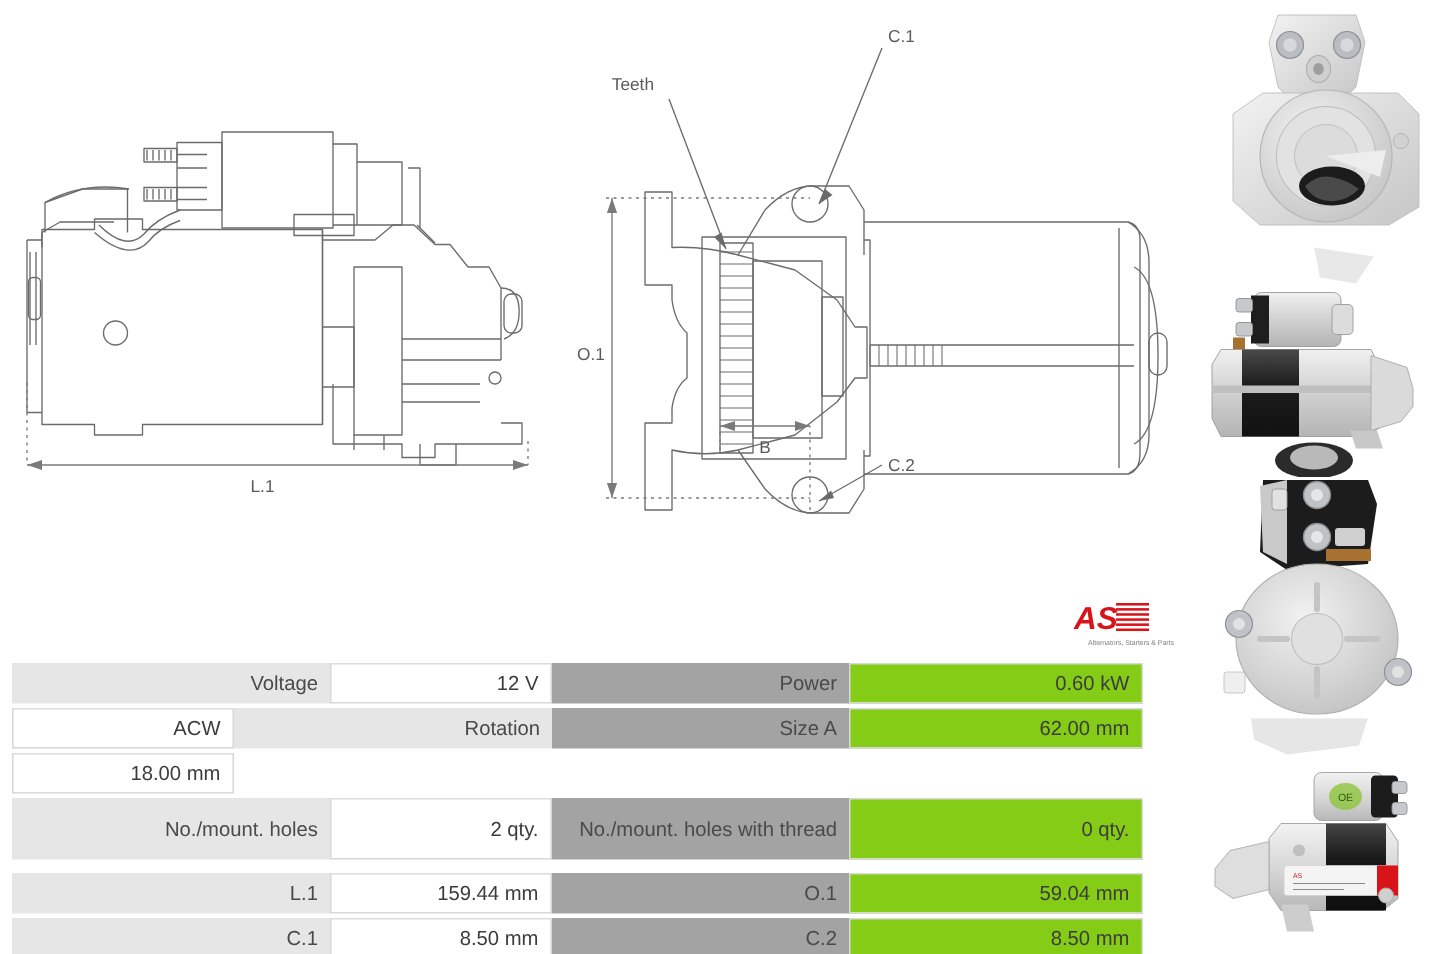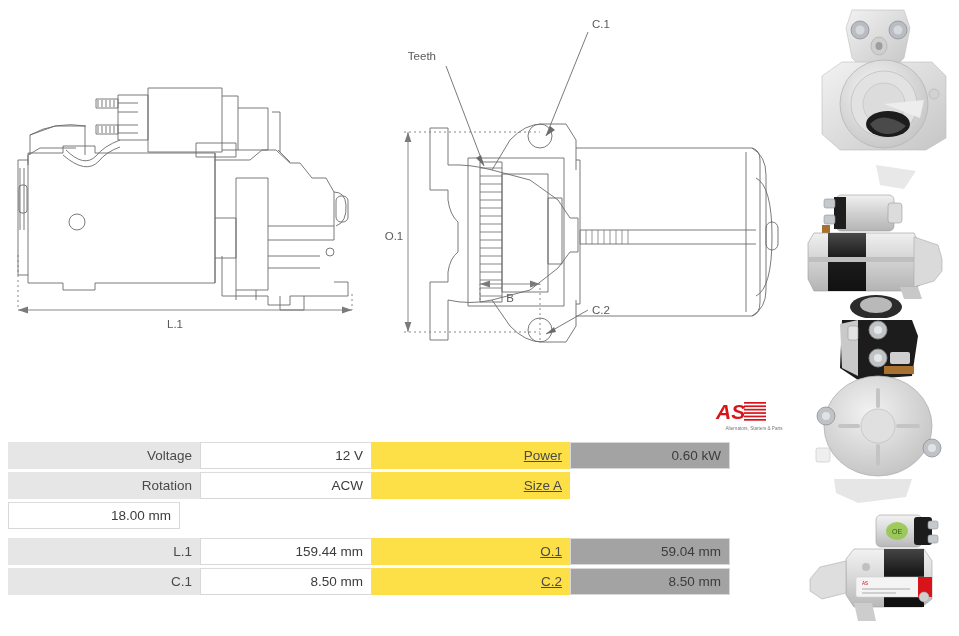--- a/index.html
+++ b/index.html
@@ -29,24 +29,24 @@
   .trow{display:flex;margin-bottom:3px;}
   .trow:last-child{margin-bottom:0;}
   .gap{height:6px;}
   .cell{
     box-sizing:border-box;
     display:flex;align-items:center;justify-content:flex-end;
     padding:0 8px;
     font-size:13.5px;
     min-height:27px;
   }
-  .k{background:#e6e6e6;color:#4a4a4a;width:192px;flex:none;text-align:right;}
-  .v{background:#ffffff;color:#3c3c3c;width:172px;flex:none;border:1px solid #d8d8d8;border-top-color:#dcdcdc;}
-  .k2{background:#fde047;color:#4a4a4a;width:198px;flex:none;text-align:right;text-decoration:underline;}
-  .v2{background:#a3a3a3;color:#3c3c3c;width:160px;flex:none;border:1px solid #d8d8d8;}
+  .k{background:#e6e6e6;color:#4a4a4a;width:212px;flex:none;text-align:right;}
+  .v{background:#ffffff;color:#3c3c3c;width:148px;flex:none;border:1px solid #d8d8d8;border-top-color:#dcdcdc;}
+  .k2{background:#a3a3a3;color:#4a4a4a;width:198px;flex:none;text-align:right;}
+  .v2{background:#84cc16;color:#3c3c3c;width:196px;flex:none;border:1px solid #d8d8d8;}
   .tall .cell{min-height:41px;}
 
   
   .photos{position:absolute;left:800px;top:0;width:159px;height:636px;background:#fff;}
   .photo{position:absolute;left:0;width:159px;height:159px;overflow:hidden;background:#fff;}
   .p1{top:0;} .p2{top:159px;} .p3{top:318px;} .p4{top:477px;}
   .photo svg{display:block;}
 </style>
 </head>
 <body>
@@ -217,29 +217,36 @@
   <div class="spec">
 
     <div class="trow">
       <div class="cell k">Voltage</div>
       <div class="cell v">12 V</div>
       <div class="cell k2">Power</div>
       <div class="cell v2">0.60 kW</div>
     </div>
 
     <div class="trow">
+      <div class="cell v">ACW</div>
       <div class="cell k">Rotation</div>
-      <div class="cell v">ACW</div>
       <div class="cell k2">Size A</div>
+      <div class="cell v2">62.00 mm</div>
     </div>
 
     <div class="trow">
       <div class="cell v">18.00 mm</div>
     </div>
 
+    <div class="trow tall">
+      <div class="cell k">No./mount. holes</div>
+      <div class="cell v">2 qty.</div>
+      <div class="cell k2">No./mount. holes with thread</div>
+      <div class="cell v2">0 qty.</div>
+    </div>
 
     <div class="gap"></div>
 
     <div class="trow">
       <div class="cell k">L.1</div>
       <div class="cell v">159.44 mm</div>
       <div class="cell k2">O.1</div>
       <div class="cell v2">59.04 mm</div>
     </div>
 

